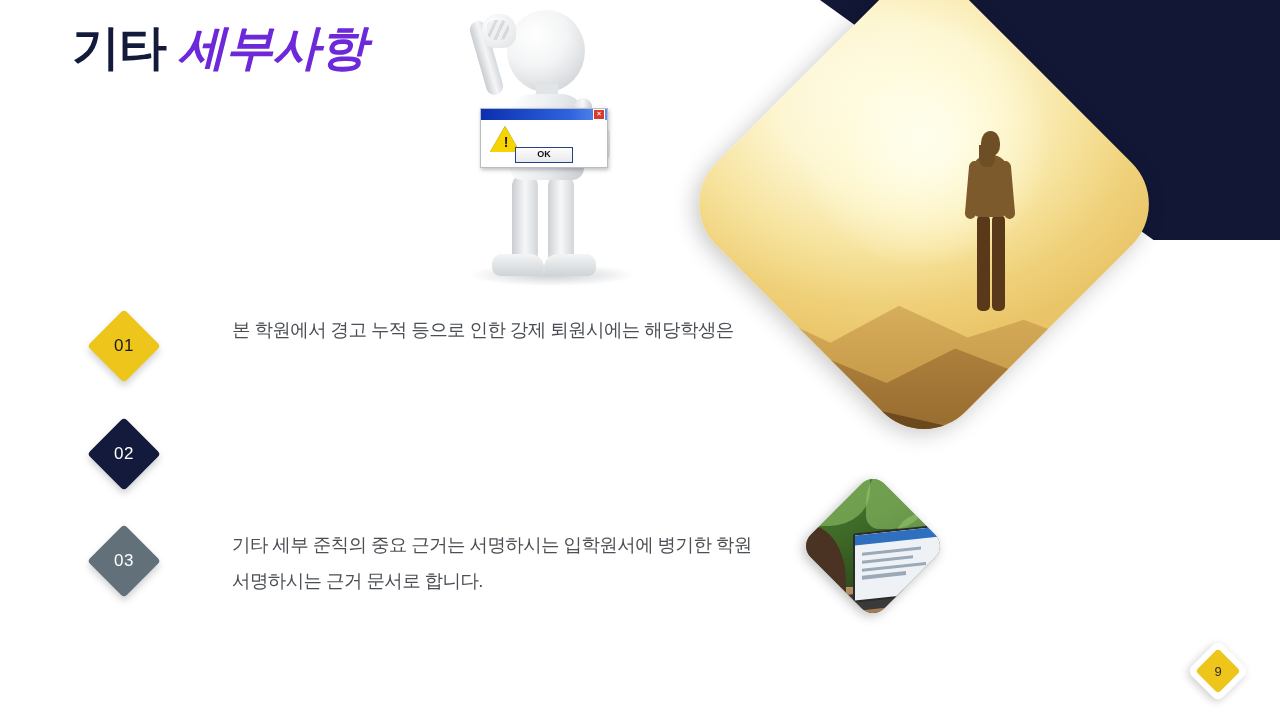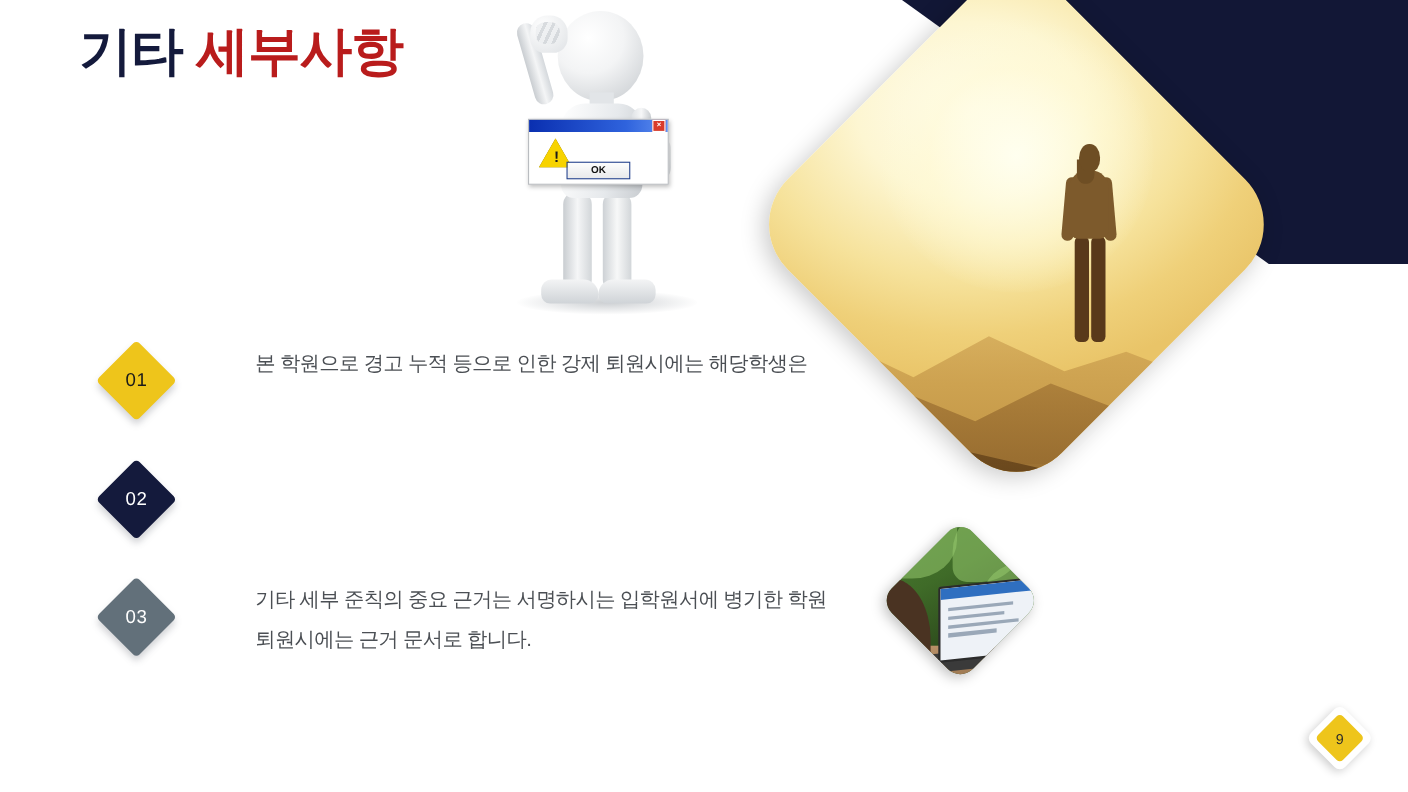--- a/index.html
+++ b/index.html
@@ -37,21 +37,21 @@
     left: 34px;
     top: 24px;
     font-size: 48px;
     font-weight: bold;
     letter-spacing: -1px;
     line-height: 1;
     white-space: nowrap;
     z-index: 6;
   }
   .title .t-dark { color: #141a3c; margin-left: 38px; }
-  .title .t-gold { color: #b91c1c; }
+  .title .t-gold { color: #6d28d9; font-style: italic; }
 
   
   .big-diamond {
     position: absolute;
     left: 748px;
     top: 28px;
     width: 352px;
     height: 352px;
     transform: rotate(45deg);
     border-radius: 58px;
@@ -569,39 +569,39 @@
     <div class="fig-thumb"></div>
   </div>
 
   <div class="bullets">
 
     <div class="bullet b1">
       <div class="badge gold">
         <span>01</span>
       </div>
       <div class="btext">
-        <span class="ln">본 학원으로 경고 누적 등으로 인한 강제 퇴원시에는 해당학생은</span>
+        <span class="ln">본 학원에서 경고 누적 등으로 인한 강제 퇴원시에는 해당학생은</span>
       </div>
     </div>
 
     <div class="bullet b2">
       <div class="badge navy">
         <span>02</span>
       </div>
       <div class="btext">
       </div>
     </div>
 
     <div class="bullet b3">
       <div class="badge slate">
         <span>03</span>
       </div>
       <div class="btext">
         <span class="ln">기타 세부 준칙의 중요 근거는 서명하시는 입학원서에 병기한 학원</span>
-        <span class="ln">퇴원시에는 근거 문서로 합니다.</span>
+        <span class="ln">서명하시는 근거 문서로 합니다.</span>
       </div>
     </div>
 
   </div>
 
   <div class="page-badge">
     <div class="page-outer"></div>
     <div class="page-inner"></div>
     <div class="page-num">9</div>
   </div>

